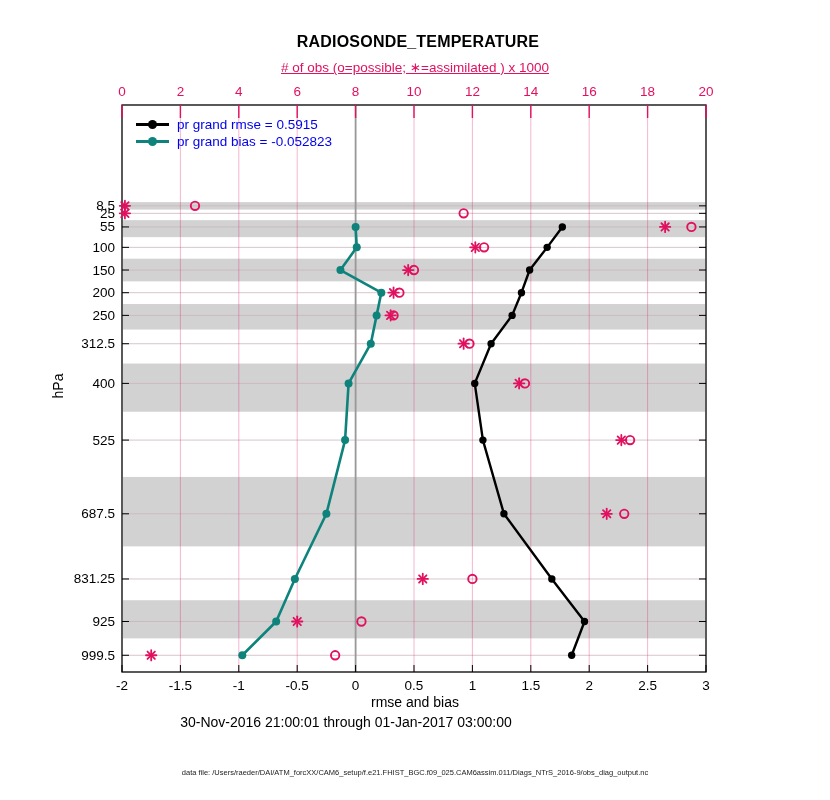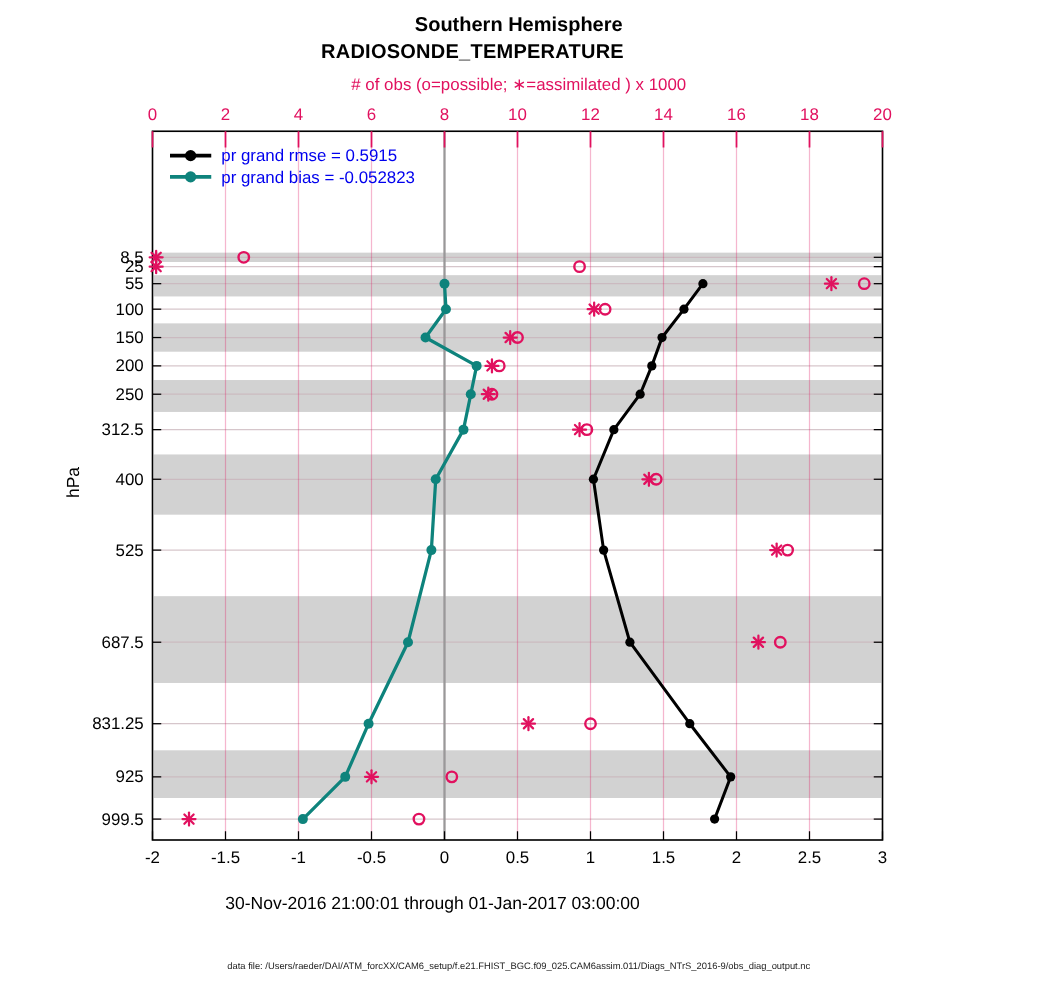--- a/index.html
+++ b/index.html
@@ -1,23 +1,23 @@
 <!DOCTYPE html>
 <html><head>
 <meta charset="utf-8">
 <style>
   html,body{margin:0;padding:0;background:#fff;}
   .figure{position:relative;width:830px;height:800px;background:#fff;overflow:hidden;
           font-family:"Liberation Sans",sans-serif;}
   .title1{position:absolute;top:12px;left:0;width:830px;text-align:center;
           font-size:16px;font-weight:bold;color:#000;}
   .title2{position:absolute;top:33px;left:0;width:756px;text-align:center;
-          font-size:16px;font-weight:bold;color:#000;letter-spacing:.2px;}
+          font-size:16px;font-weight:bold;color:#000;letter-spacing:.2px;padding-left:40px;}
   .obslabel{position:absolute;top:59px;left:0;width:830px;text-align:center;
-          font-size:13.5px;}
+          font-size:13.5px;text-decoration:underline;}
   .legend{position:absolute;top:116px;left:136px;}
   .legend-row{display:flex;align-items:center;height:17px;}
   .legend-swatch{position:relative;width:33px;height:3px;margin-right:8px;}
   .legend-dot{position:absolute;left:12px;top:-3px;width:9px;height:9px;border-radius:50%;}
   .legend-label{font-size:13.5px;white-space:nowrap;}
   .ylabel{position:absolute;left:38px;top:378px;width:40px;text-align:center;
           transform:rotate(-90deg);font-size:14px;color:#000;}
   .xlabel{position:absolute;top:694px;left:0;width:830px;text-align:center;
           font-size:14px;color:#000;}
   .daterange{position:absolute;top:714px;left:0;width:692px;text-align:center;
@@ -268,35 +268,35 @@
         <line x1="293.5" y1="625.1875" x2="300.9" y2="617.7874999999999"></line>
       </g>
       <g stroke="#e1115f" stroke-width="1.8" stroke-linecap="round">
         <line x1="151.2" y1="650.0732499999999" x2="151.2" y2="660.47325"></line>
         <line x1="146" y1="655.27325" x2="156.39999999999998" y2="655.27325"></line>
         <line x1="147.5" y1="651.5732499999999" x2="154.89999999999998" y2="658.97325"></line>
         <line x1="147.5" y1="658.97325" x2="154.89999999999998" y2="651.5732499999999"></line>
       </g>
     </svg>
 
-  <div class="title1">Southern Hemisphere</div>
   <div class="title2">RADIOSONDE_TEMPERATURE</div>
   <div class="obslabel" id="obslabel" style="color: rgb(225, 17, 95);"># of obs (o=possible; ∗=assimilated ) x 1000</div>
 
   <div class="legend">
     <div class="legend-row">
       <span class="legend-swatch" id="sw-rmse" style="background: rgb(0, 0, 0);">
           <span class="legend-dot" id="dot-rmse" style="background: rgb(0, 0, 0);"></span>
         </span>
       <span class="legend-label" id="lab-rmse" style="color: rgb(0, 0, 238);">pr grand rmse = 0.5915</span>
     </div>
     <div class="legend-row">
       <span class="legend-swatch" id="sw-bias" style="background: rgb(14, 131, 124);">
           <span class="legend-dot" id="dot-bias" style="background: rgb(14, 131, 124);"></span>
         </span>
       <span class="legend-label" id="lab-bias" style="color: rgb(0, 0, 238);">pr grand bias = -0.052823</span>
     </div>
   </div>
 
   <div class="ylabel">hPa</div>
+  <div class="xlabel">rmse and bias</div>
   <div class="daterange">30-Nov-2016 21:00:01 through 01-Jan-2017 03:00:00</div>
   <div class="datafile">data file: /Users/raeder/DAI/ATM_forcXX/CAM6_setup/f.e21.FHIST_BGC.f09_025.CAM6assim.011/Diags_NTrS_2016-9/obs_diag_output.nc</div>
 </div>
 
 </body></html>

